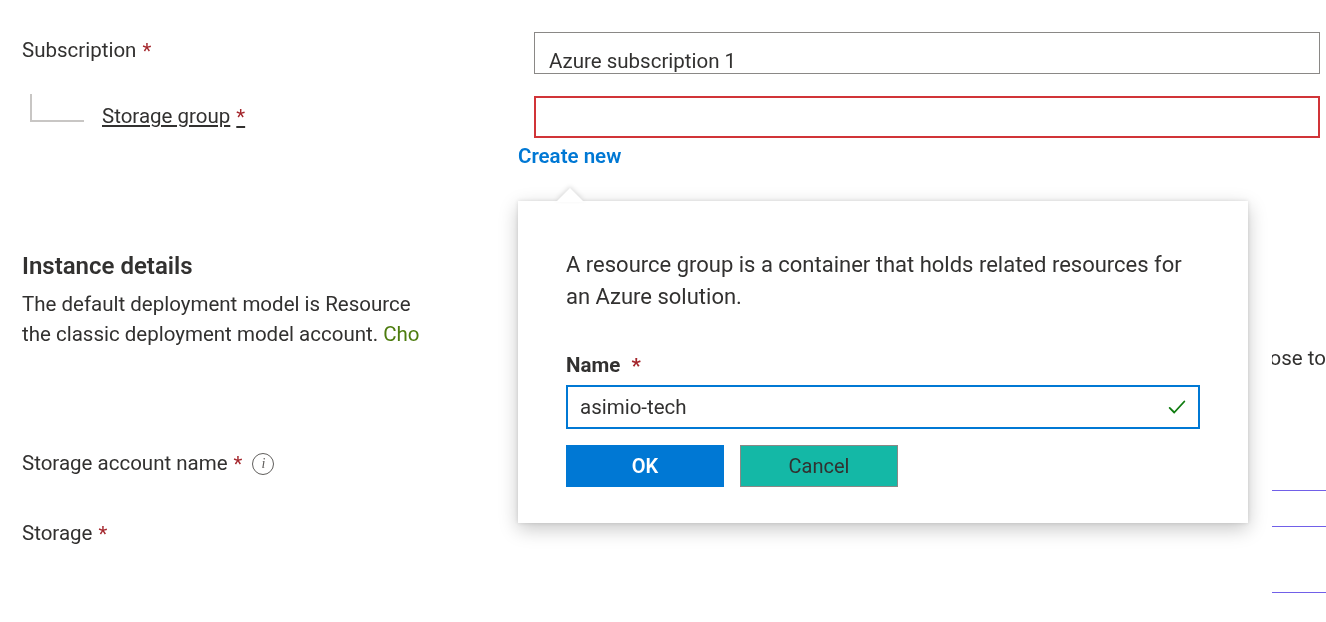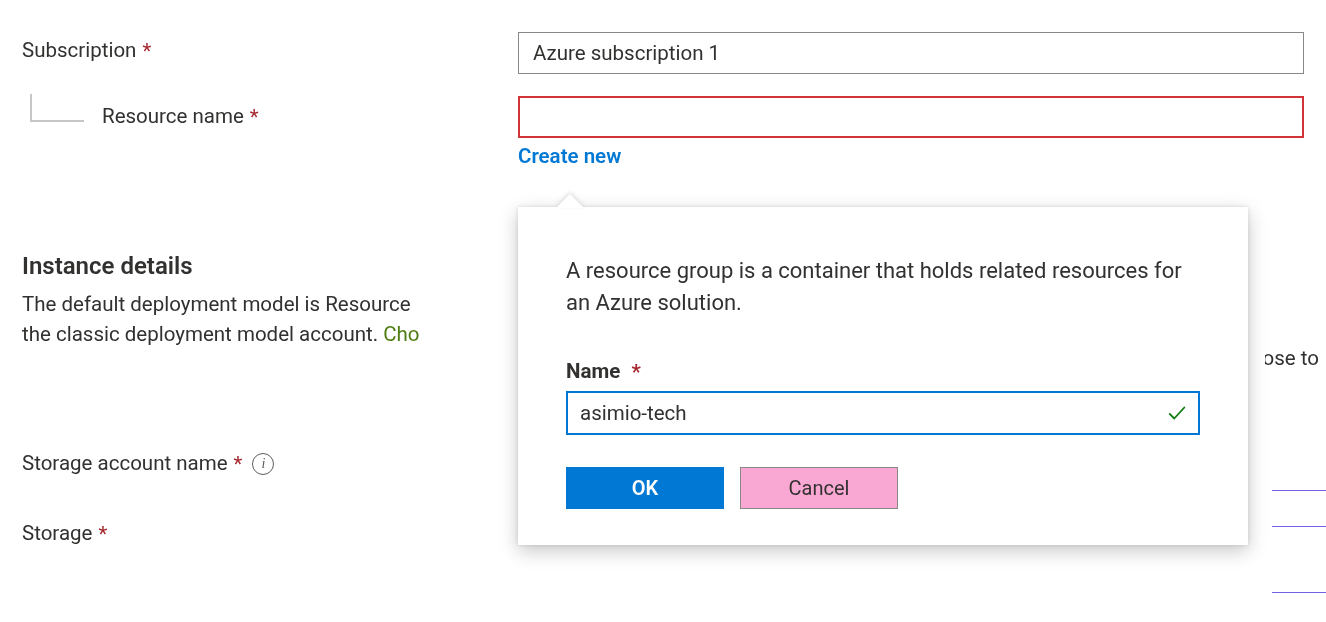--- a/index.html
+++ b/index.html
@@ -24,20 +24,21 @@
   .row {
     display: flex;
     align-items: flex-start;
     margin-bottom: 0;
   }
 
   .label-col {
     width: 496px;
     flex-shrink: 0;
     padding-top: 6px;
+    text-decoration: underline;
   }
 
   .field-col {
     flex: 1;
     min-width: 0;
   }
 
   .label {
     font-size: 20.5px;
     color: #323130;
@@ -75,22 +76,23 @@
 
   .select-box, .text-box {
     width: 100%;
     height: 42px;
     border: 1.5px solid #8a8886;
     background: #fff;
     padding: 0 14px;
     font-size: 20.5px;
     color: #323130;
     display: flex;
-    align-items: center;
-    position: relative;
+    align-items: flex-end;
+    position: relative;
+    margin-left: 16px;
   }
 
   .select-box.error {
     border: 2px solid #d13438;
   }
 
   .create-new {
     color: #0078d4;
     font-size: 20.5px;
     font-weight: 600;
@@ -131,21 +133,21 @@
     margin-left: 10px;
     font-style: italic;
     font-family: Georgia, serif;
     position: relative;
     top: 1px;
   }
 
   
   .popover {
     position: absolute;
-    top: 207px;
+    top: 201px;
     left: 518px;
     width: 730px;
     background: #fff;
     box-shadow: 0 6px 18px rgba(0,0,0,0.22), 0 0 4px rgba(0,0,0,0.12);
     padding: 48px 48px 36px 48px;
     z-index: 100;
   }
   .popover::before {
     content: "";
     position: absolute;
@@ -168,21 +170,21 @@
   .popover-label {
     font-size: 20.5px;
     font-weight: 700;
     color: #323130;
     margin-bottom: 8px;
     margin-top: 12px;
   }
 
   .popover-input-wrap {
     position: relative;
-    margin-bottom: 32px;
+    margin-bottom: 16px;
   }
 
   .popover-input {
     width: 100%;
     height: 44px;
     border: 2px solid #0078d4;
     padding: 0 44px 0 12px;
     font-size: 20.5px;
     color: #323130;
     outline: none;
@@ -211,32 +213,32 @@
     font-weight: 600;
     border: none;
     cursor: pointer;
     font-family: inherit;
   }
   .btn-primary {
     background: #0078d4;
     color: #fff;
   }
   .btn-secondary {
-    background: #f9a8d4;
+    background: #14b8a6;
     color: #323130;
     border: 1.5px solid #8a8886;
     font-weight: 400;
   }
 
   .storage-row { margin-top: 96px; }
   .location-row { margin-top: 40px; }
 
   .right-edge-text {
     position: absolute;
-    right: 7px;
+    right: 0px;
     top: 346px;
     font-size: 20.5px;
     color: #323130;
     white-space: nowrap;
     overflow: hidden;
     width: 54px;
     text-align: right;
     direction: rtl;
   }
 
@@ -260,21 +262,21 @@
       <div class="select-box">
         <span>Azure subscription 1</span>
       </div>
     </div>
   </div>
 
   <div class="row indent-row" style="margin-top:22px;">
     <div class="label-col">
       <span class="tree-branch"></span>
       <span class="label label-wrap">
-        <span>Resource name</span>
+        <span>Storage group</span>
         <span class="required">*</span>
       </span>
     </div>
     <div class="field-col">
       <div class="select-box error"></div>
       <span class="create-new">Create new</span>
     </div>
   </div>
 
   <div class="section-heading">Instance details</div>

